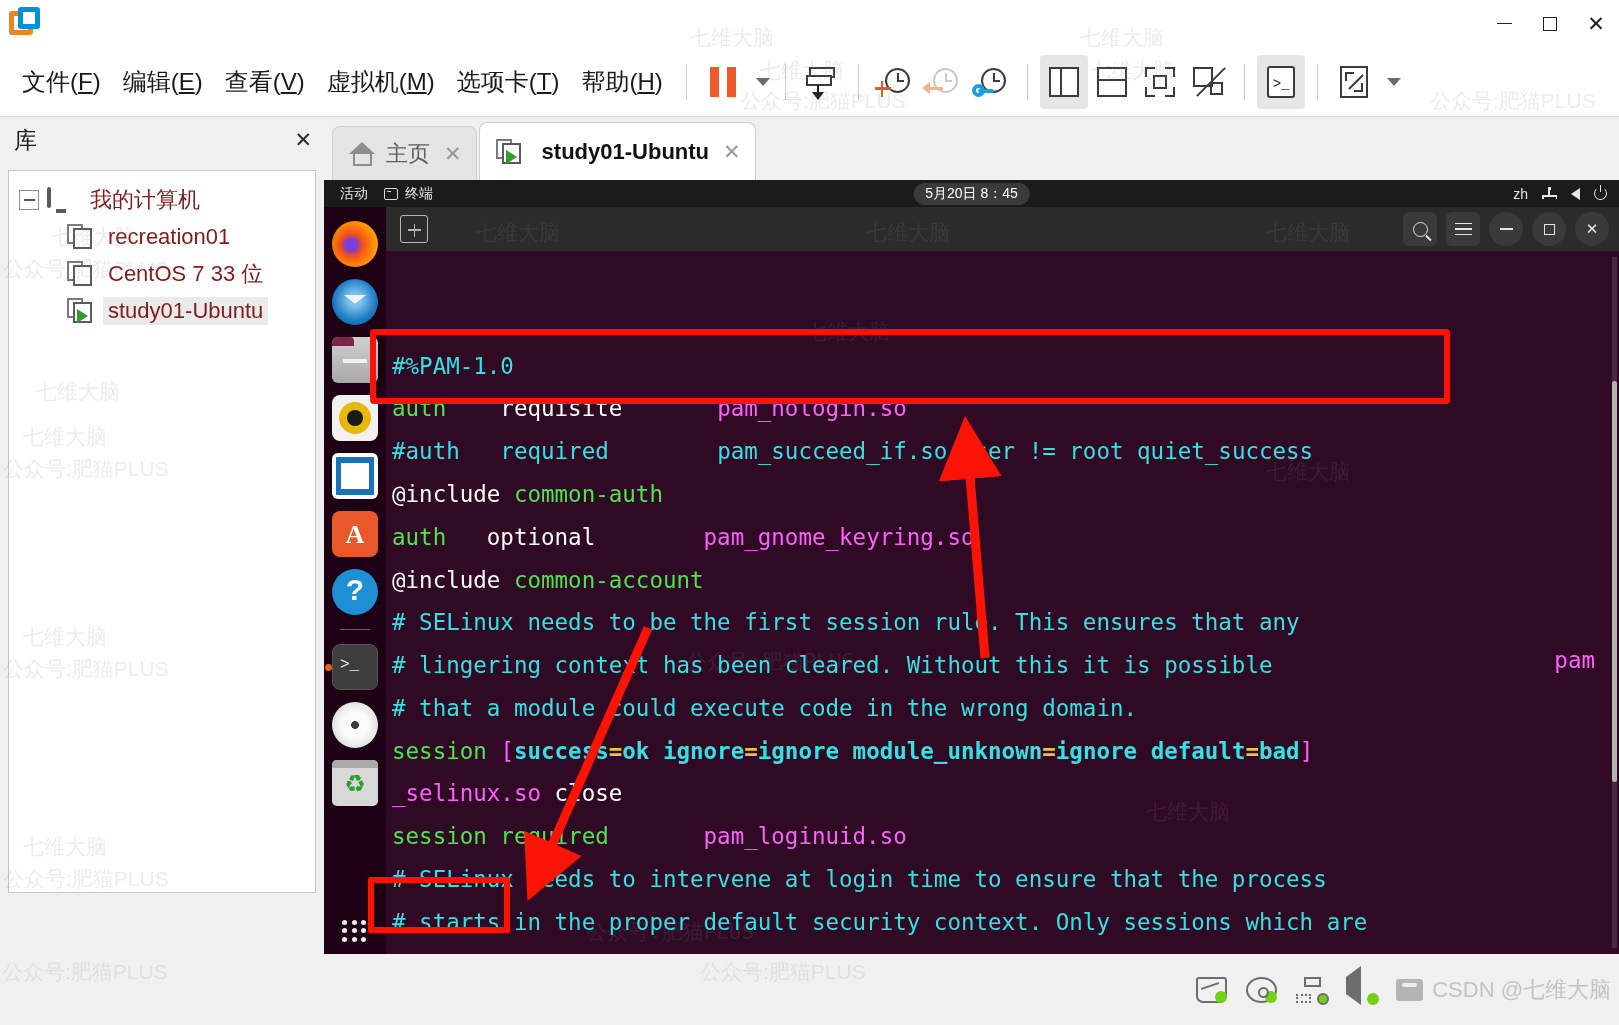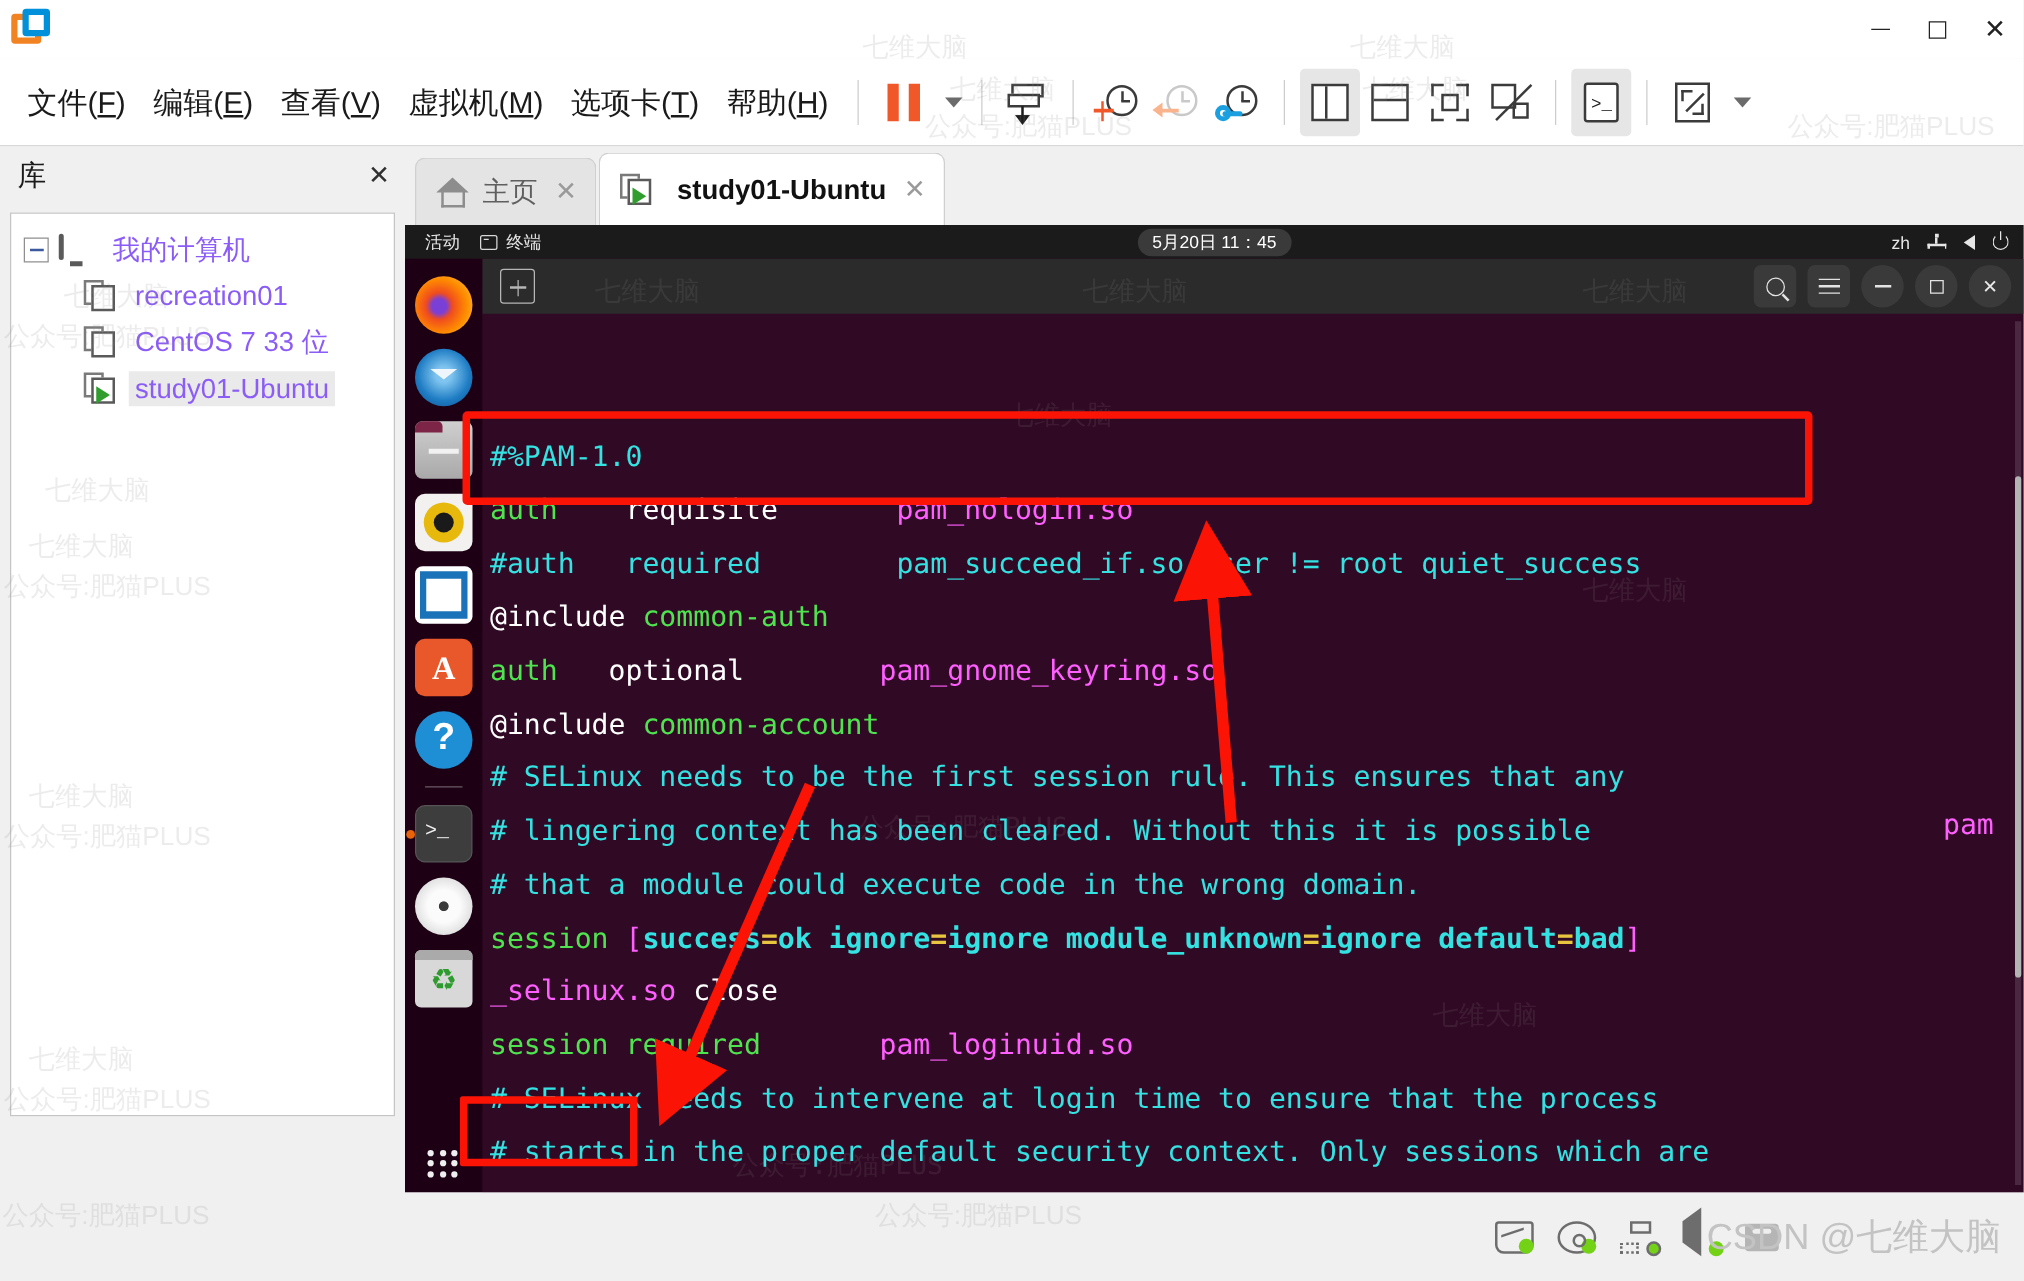--- a/index.html
+++ b/index.html
@@ -168,21 +168,21 @@
   .tr-expander i { width: 11px; height: 2px; background: #3b5a9e; display: block; }
   .ic-monitor { width: 28px; height: 22px; position: relative; margin-right: 10px; flex:none;}
   .ic-monitor .scr { width: 28px; height: 18px; border: 2.3px solid #5a5a5a; border-radius: 2px;}
   .ic-monitor .stand { position:absolute; left:9px; bottom:-2px; width:10px;height:4px;background:#5a5a5a;}
   .ic-vm { width: 28px; height: 26px; position: relative; margin-right: 8px; flex:none;}
   .ic-vm .back { position:absolute; left:0; top:0; width:16px; height:20px; border: 2.3px solid #7a7a7a;}
   .ic-vm .front { position:absolute; left:6px; top:4px; width:19px; height:21px; border: 2.3px solid #5a5a5a; background:#fff;}
   .ic-vm .play { position:absolute; left:10px; top:11px; width:0;height:0;border-top:7px solid transparent;border-bottom:7px solid transparent;border-left:11px solid #2f9e2f;}
   .ic-vm .lock { position:absolute; left:8px; top:11px; width:14px;height:12px;background:#ef7622;border-radius:2px;}
   .ic-vm .lock::before { content:''; position:absolute; left:3.5px; top:-5px; width:7px;height:7px;border:2px solid #ef7622;border-bottom:none;border-radius:4px 4px 0 0;}
-  .tr-label { font-size: 22px; color: #8b5cf6; padding: 1px 5px; white-space: nowrap;}
+  .tr-label { font-size: 22px; color: #7f1d1d; padding: 1px 5px; white-space: nowrap;}
 
   
   .vmpane {
     position: absolute; left: 324px; top: 118px; width: 1295px; height: 836px;
     background: #f0f0f0;
   }
   .tabstrip { height: 62px; display: flex; align-items: flex-end; padding-left: 8px; background: #f0f0f0;}
   .tab {
     height: 54px; display: flex; align-items: center; padding: 0 14px 0 16px;
     background: #e4e4e4; border: 1px solid #d0d0d0; border-bottom: none;
@@ -319,21 +319,21 @@
   .sbi-disk::after{content:'';position:absolute;left:3px;top:6px;width:18px;height:2px;background:#6d6d6d;transform:skewY(-18deg);}
   .sbi-cd { border: 2.2px solid #6d6d6d; border-radius: 50%;}
   .sbi-cd::after{content:'';position:absolute;left:10px;top:8px;width:7px;height:7px;border:2px solid #6d6d6d;border-radius:50%;}
   .sbi-net i { position:absolute; border:2.2px solid #6d6d6d;}
   .sbi-net .a{left:8px;top:0;width:17px;height:10px;}
   .sbi-net .b{left:0;bottom:0;width:15px;height:9px;border-style:dotted;}
   .sbi-snd { width:0;height:0;border-top:11px solid transparent;border-bottom:11px solid transparent;border-right:15px solid #6d6d6d;}
   .sbi-usb { background:#b5b5b5; border-radius:3px; width:27px; height:22px;}
   .sbi-usb::after{content:'';position:absolute;left:6px;top:4px;width:15px;height:4px;background:#eee;border-radius:2px;}
   .sb-watermark {
-    position: absolute; right: 18px; font-size: 29px; color: #c3c3c3; white-space: nowrap;
+    position: absolute; right: 8px; font-size: 22px; color: #c3c3c3; white-space: nowrap;
   }
 
   
   .wm {
     position: absolute; color: rgba(140,140,140,0.17); font-size: 21px;
     white-space: nowrap; pointer-events: none; user-select: none;
   }
   .wm.dark { color: rgba(255,255,255,0.07); }
 </style>
 </head>
@@ -554,21 +554,21 @@
     <div class="guest">
 
       <div class="gnome-top">
         <div class="gt-left">
           <span>活动</span>
           <span class="gt-app">
             <span class="gt-termico"></span>
             <span>终端</span>
           </span>
         </div>
-        <div class="gt-clock">5月20日 11：45</div>
+        <div class="gt-clock">5月20日 8：45</div>
         <div class="gt-right">
           <span>zh</span>
           <span class="gt-net">
               <i class="c"></i>
               <i class="s"></i>
               <i class="b"></i>
               <i class="l1"></i>
               <i class="l2"></i>
             </span>
           <span class="gt-spk"></span>

